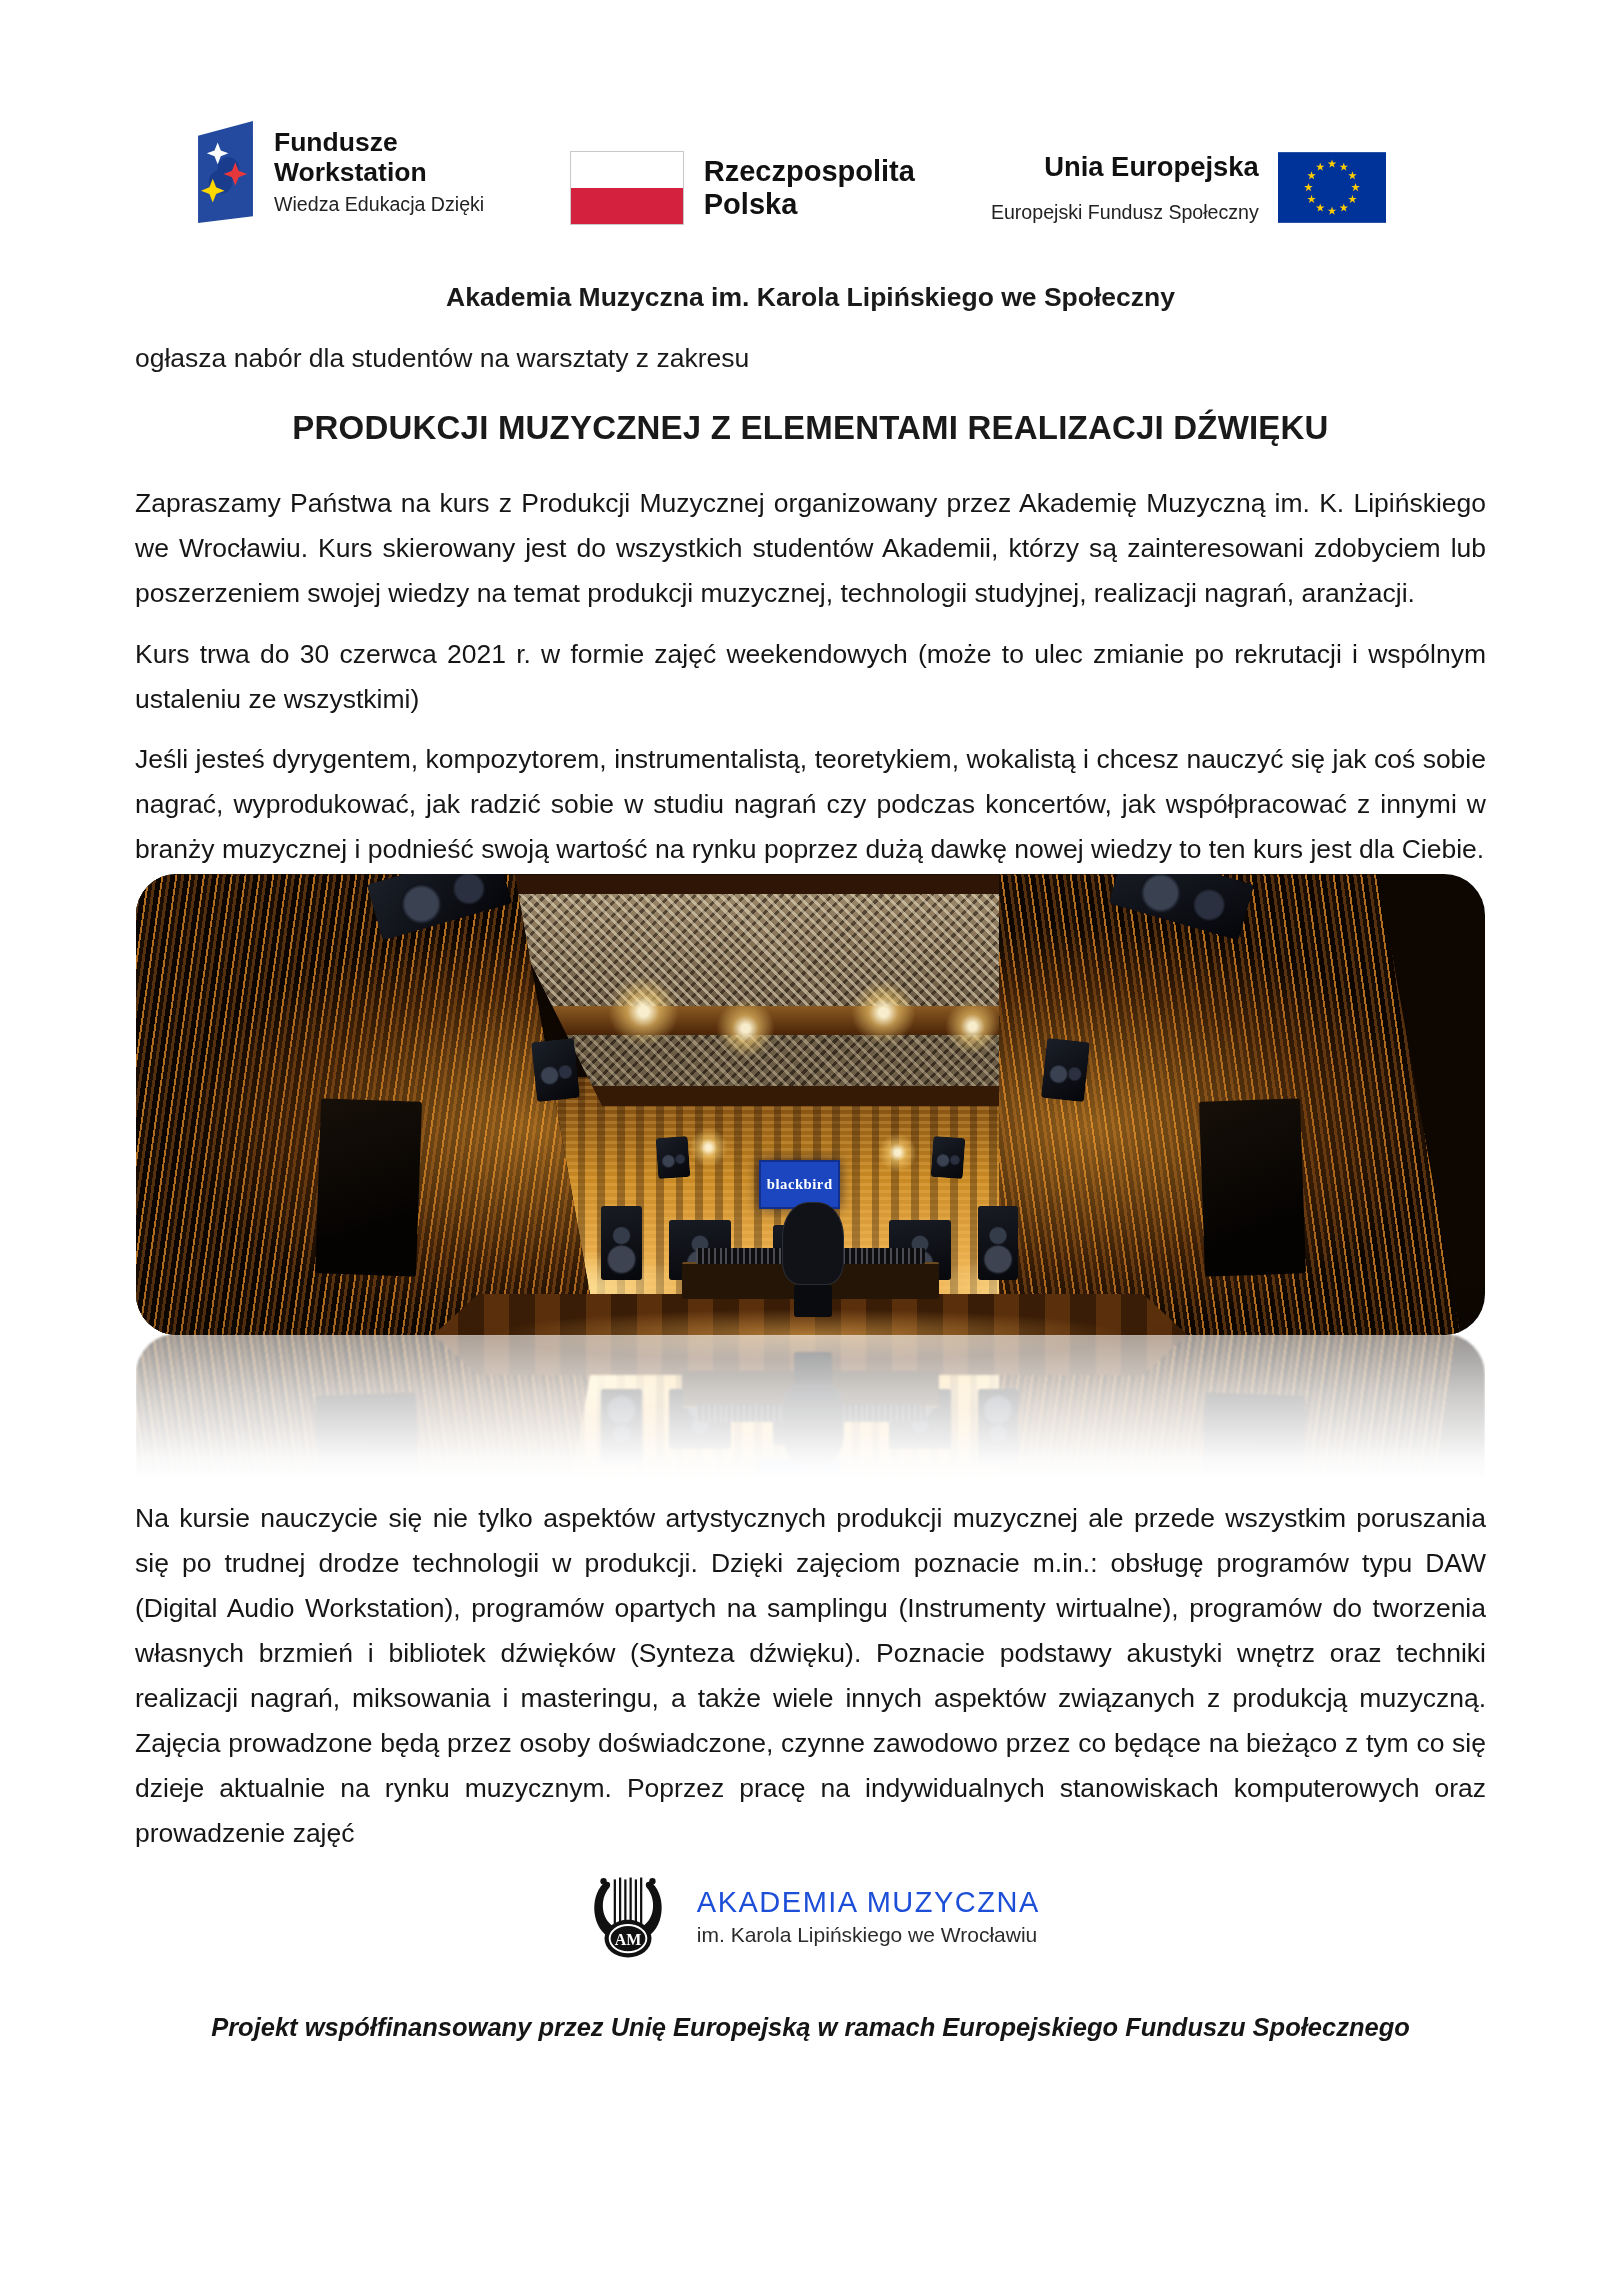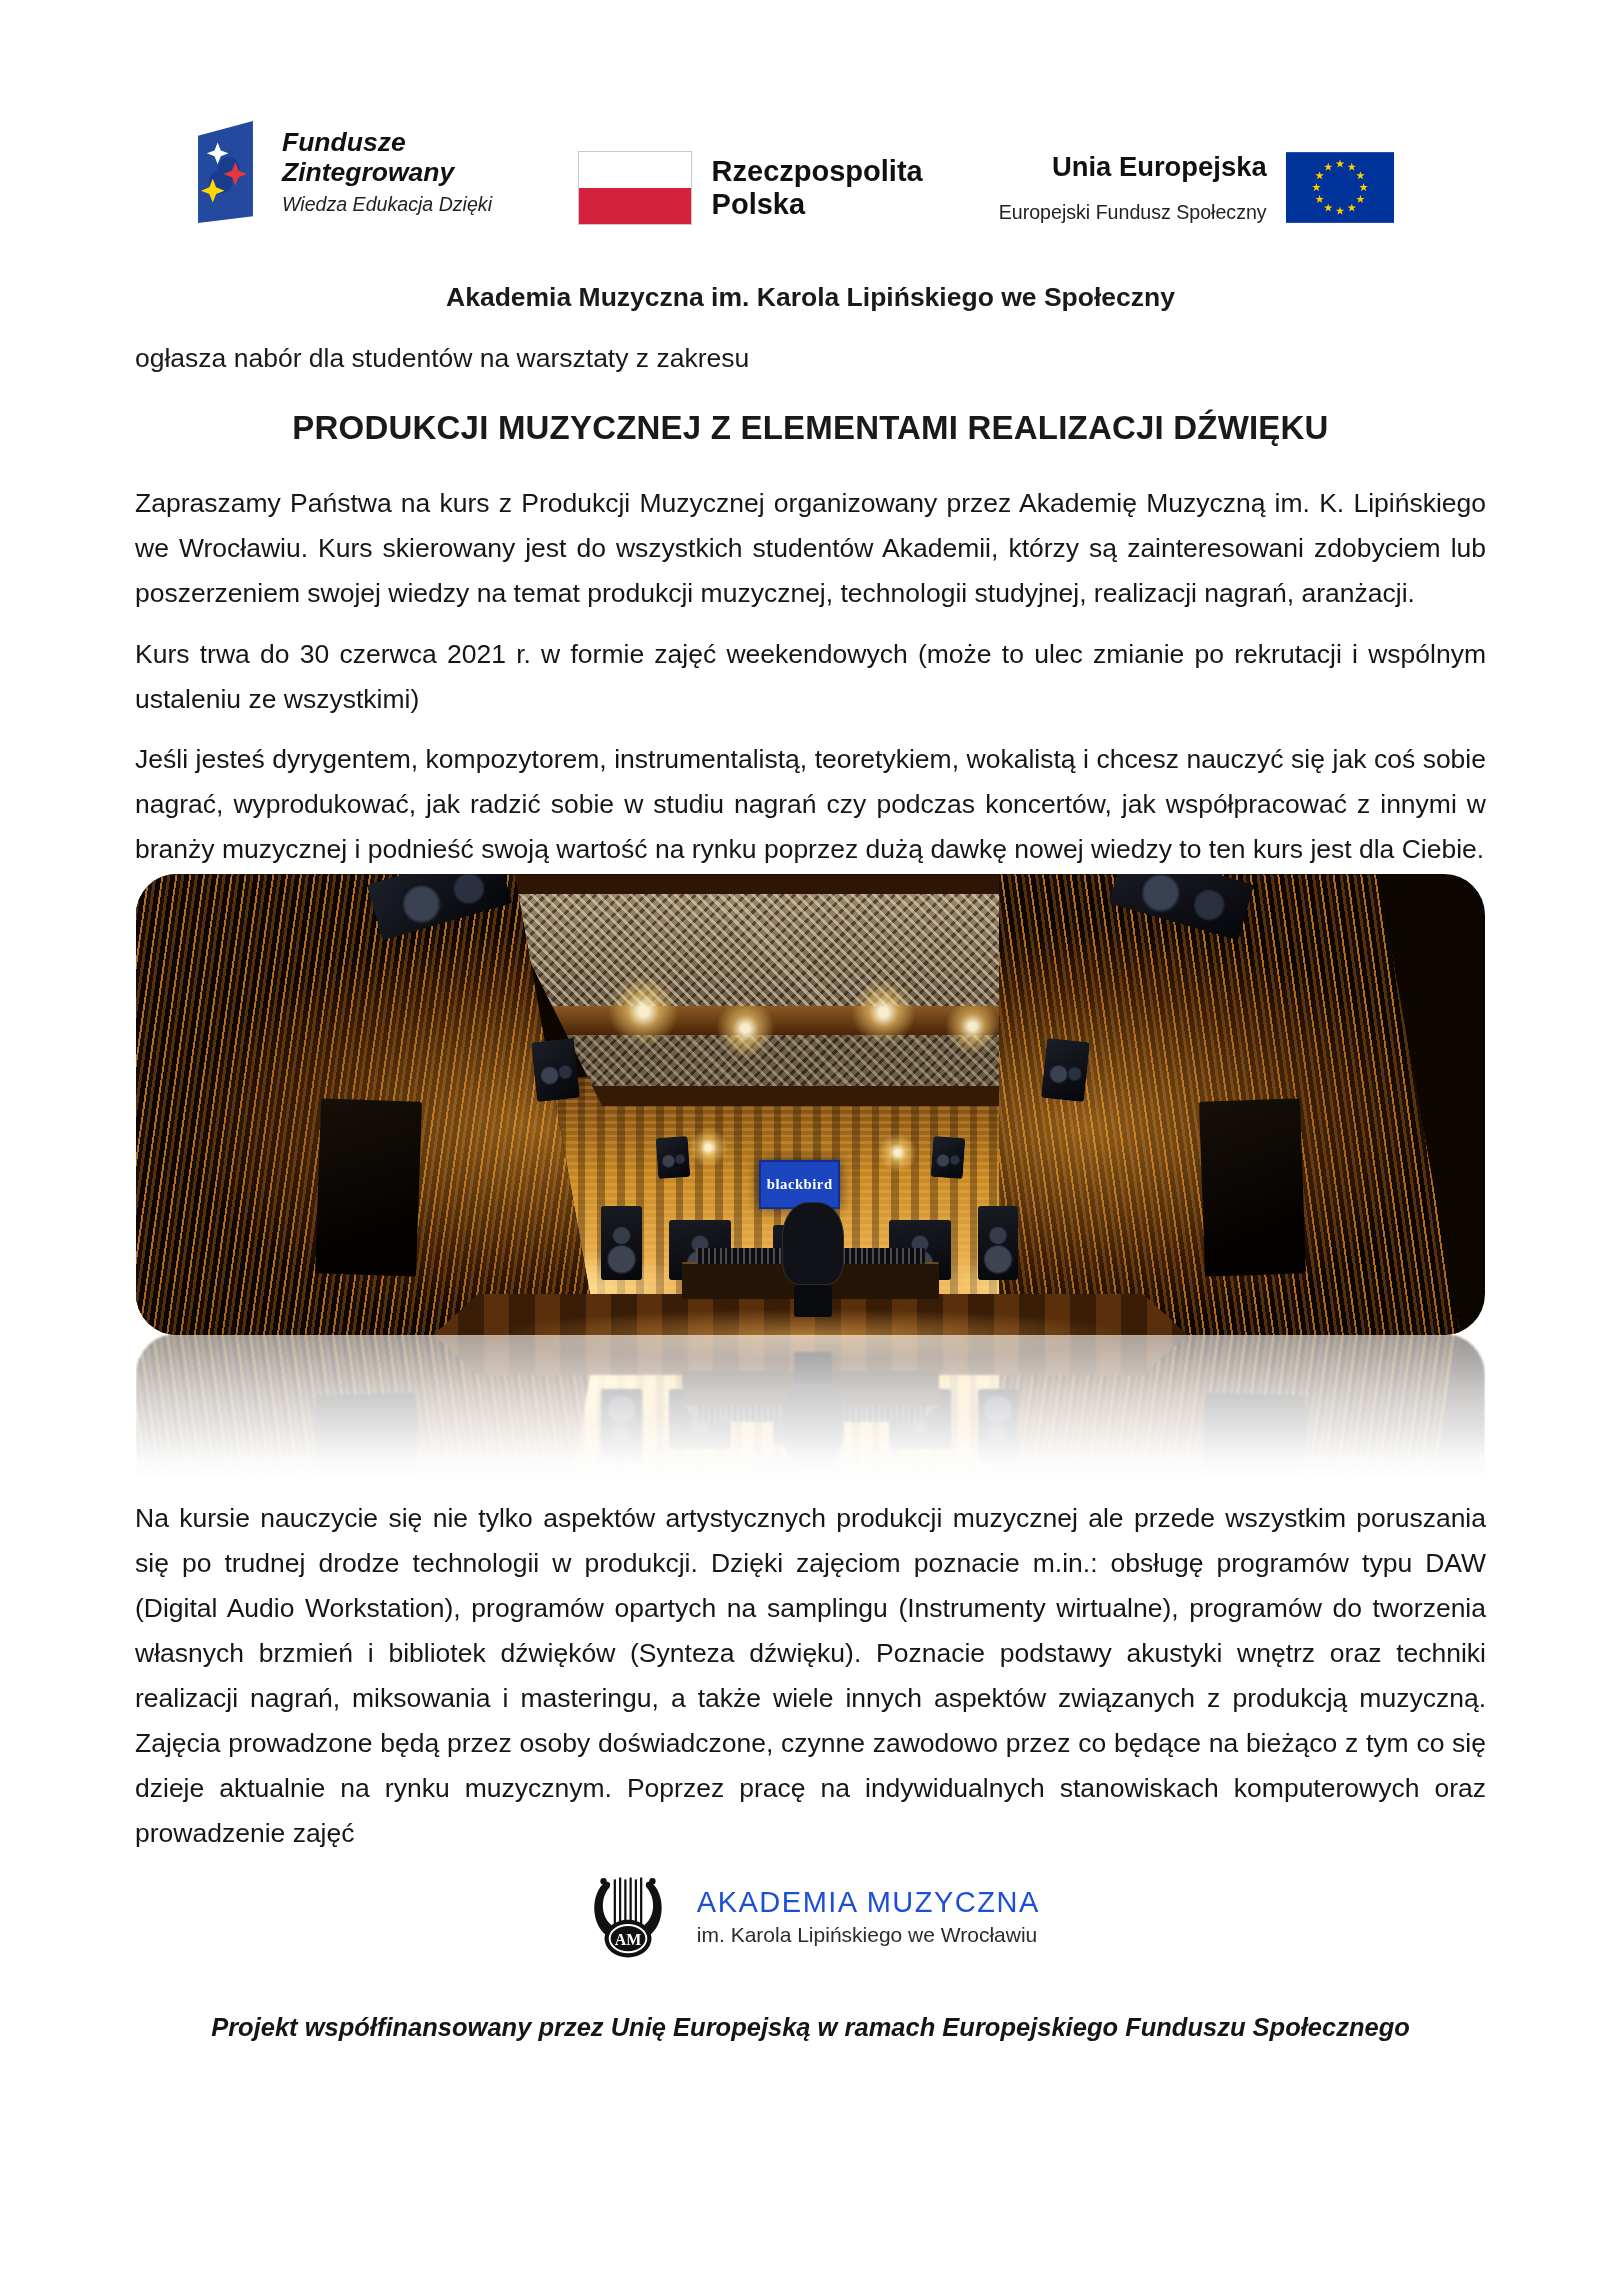--- a/index.html
+++ b/index.html
@@ -7,21 +7,21 @@
   .page {
     position:relative; width:1621px; height:2293px; margin:0 auto;
     background:#ffffff; overflow:hidden;
     font-family:"Liberation Sans", sans-serif; color:#1a1a1a;
   }
   .content { width:1351px; margin:0 auto; }
 
   
   .logos { display:flex; align-items:flex-start; padding-top:95px; }
   .logo-block { display:flex; align-items:center; }
-  .logo-fe { margin-left:63px; margin-top:25.5px; gap:29px;font-style:italic; }
+  .logo-fe { margin-left:63px; margin-top:25.5px; gap:21px; }
   .logo-fe .fe-flag { width:55px; height:102px; }
   .fe-title { font-size:26.5px; font-weight:bold; line-height:30px; color:#111; }
   .fe-sub { font-size:19.6px; margin-top:6.9px; color:#222; }
   .logo-pl { margin-left:86px; margin-top:56px; gap:19.6px; }
   .pl-flag { width:114px; height:74px; border:1px solid #c9c9c9; display:flex; flex-direction:column; }
   .pl-flag .w { flex:1; background:#ffffff; }
   .pl-flag .r { flex:1; background:#d4213d; }
   .pl-title { font-size:29px; font-weight:bold; line-height:33px; color:#111; }
   .logo-ue { margin-left:76px; margin-top:56px; gap:19px; }
   .ue-text { text-align:right; }
@@ -169,21 +169,21 @@
         <svg class="fe-flag" viewBox="0 0 56 104">
           <polygon points="0,15 56,0 56,97 0,104" fill="#234a9e"></polygon>
           <ellipse cx="31" cy="49" rx="11" ry="12" fill="#1a3c8c"></ellipse>
           <ellipse cx="23" cy="62" rx="12" ry="12" fill="#1a3c8c"></ellipse>
           <path d="M20,22 L23.2,30 31,33 23.2,36 20,44 16.8,36 9,33 16.8,30 Z" fill="#ffffff"></path>
           <path d="M38,42 L41.4,50.6 50,54 41.4,57.4 38,66 34.6,57.4 26,54 34.6,50.6 Z" fill="#e5373c"></path>
           <path d="M15,59 L18.4,67.6 27,71 18.4,74.4 15,83 11.6,74.4 3,71 11.6,67.6 Z" fill="#ffd800"></path>
         </svg>
         <div>
           <div class="fe-title">Fundusze</div>
-          <div class="fe-title">Zintegrowany</div>
+          <div class="fe-title">Workstation</div>
           <div class="fe-sub">Wiedza Edukacja Dzięki</div>
         </div>
       </div>
 
       <div class="logo-block logo-pl">
         <div class="pl-flag">
           <div class="w"></div>
           <div class="r"></div>
         </div>
         <div>

